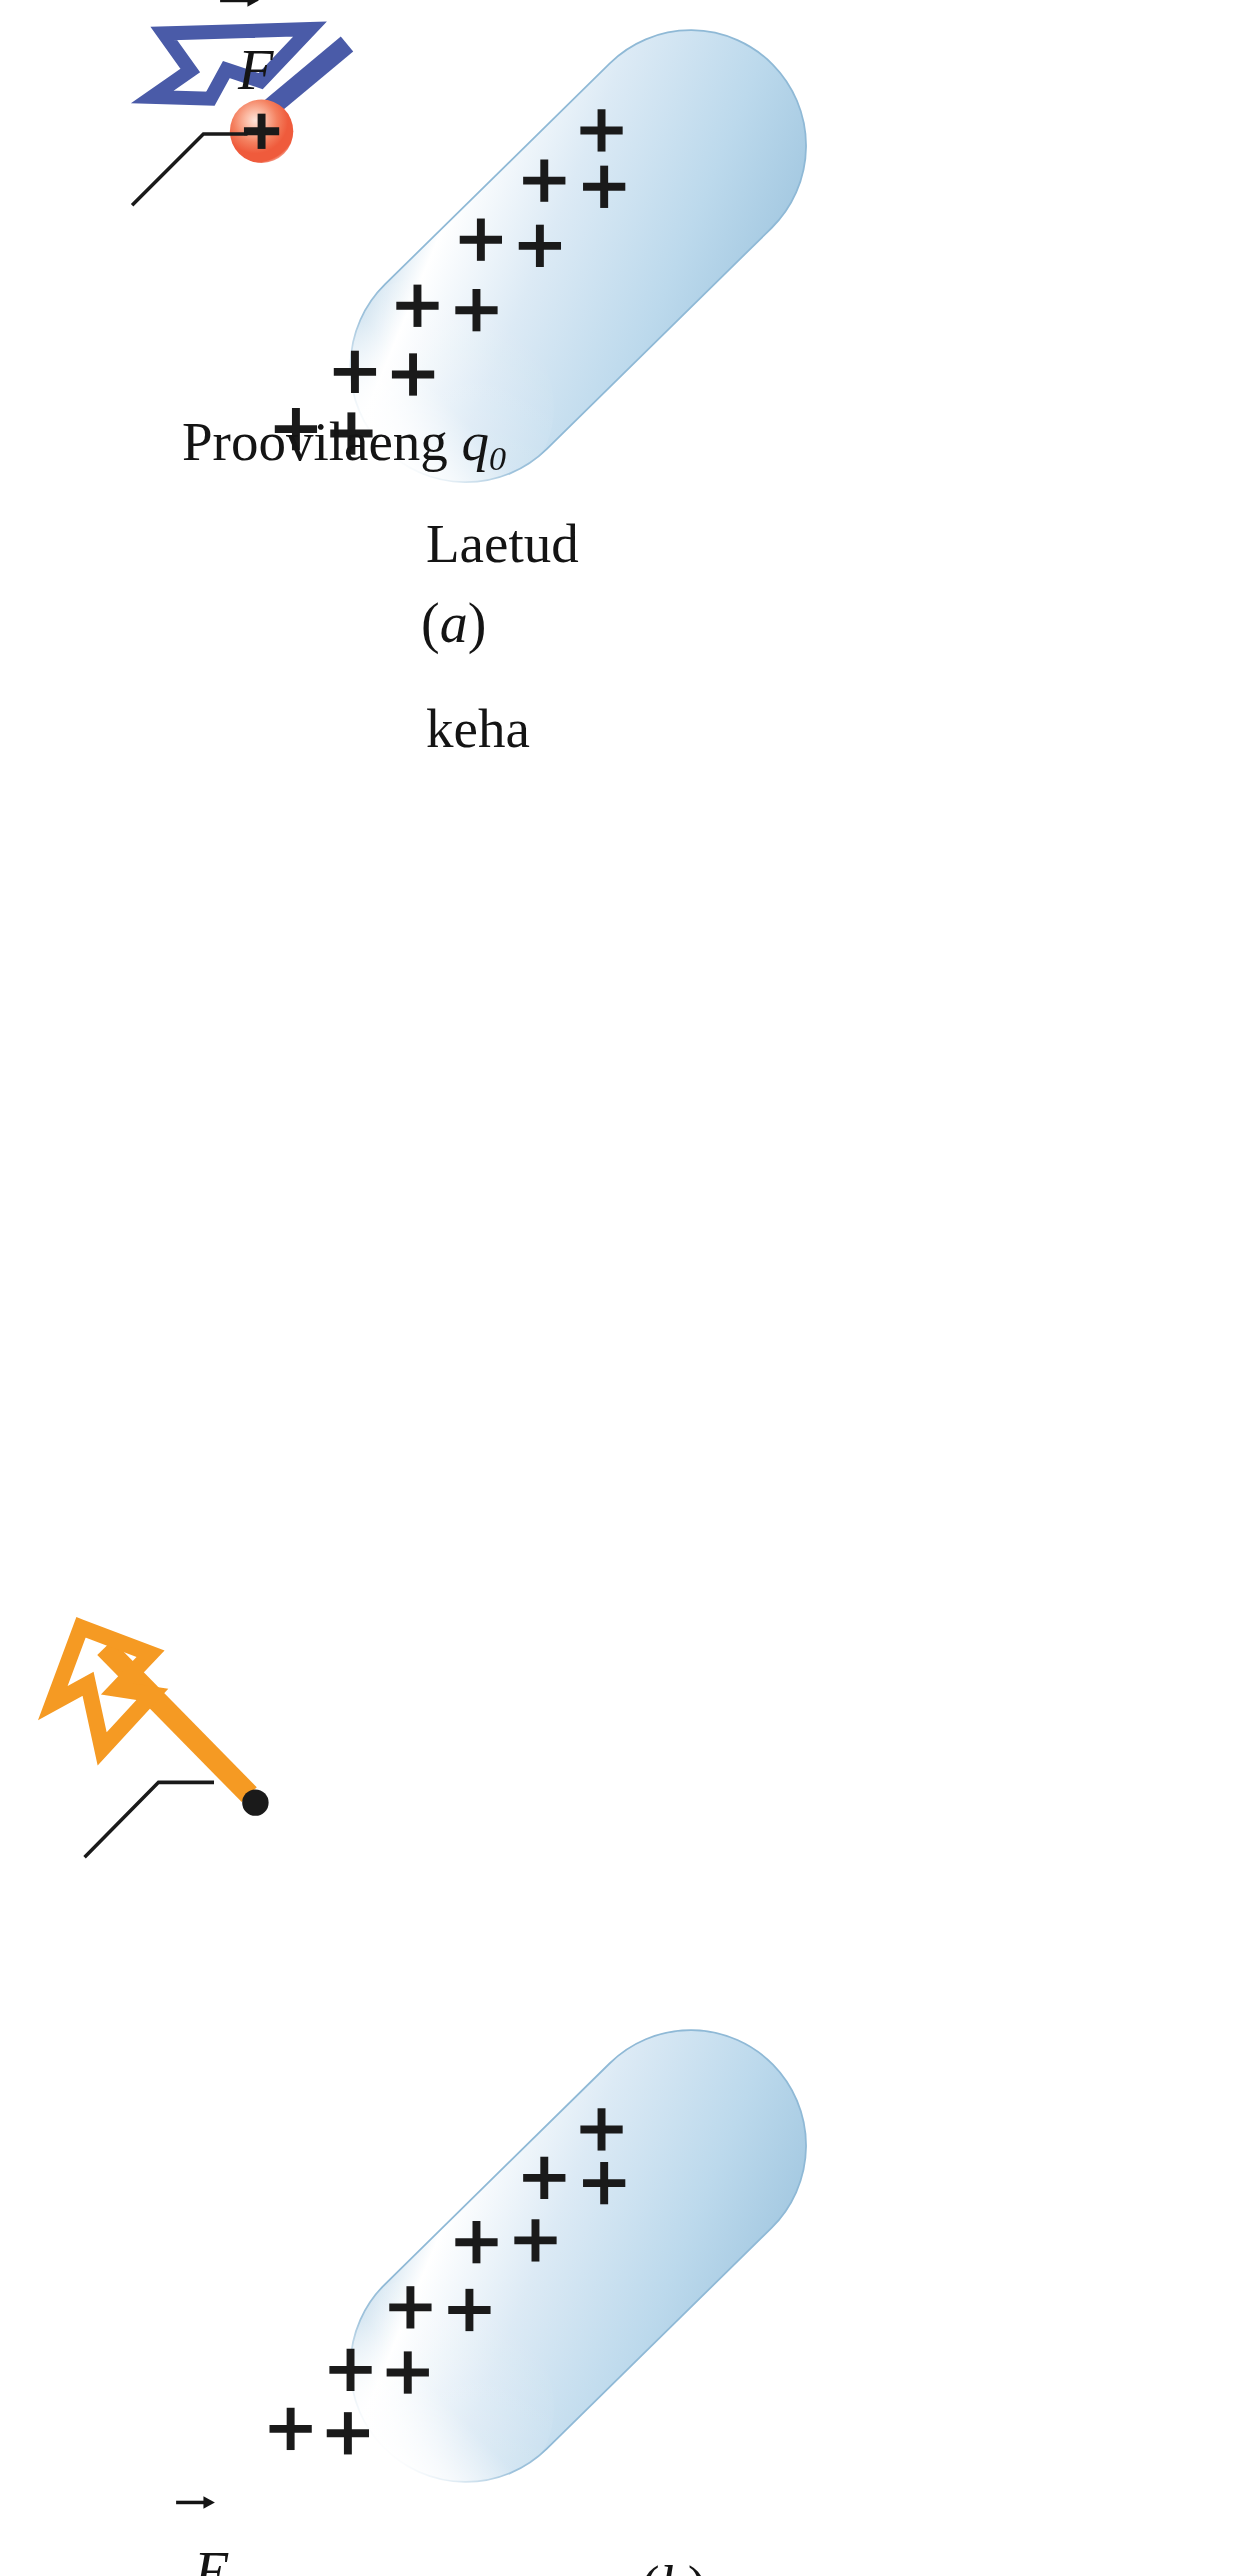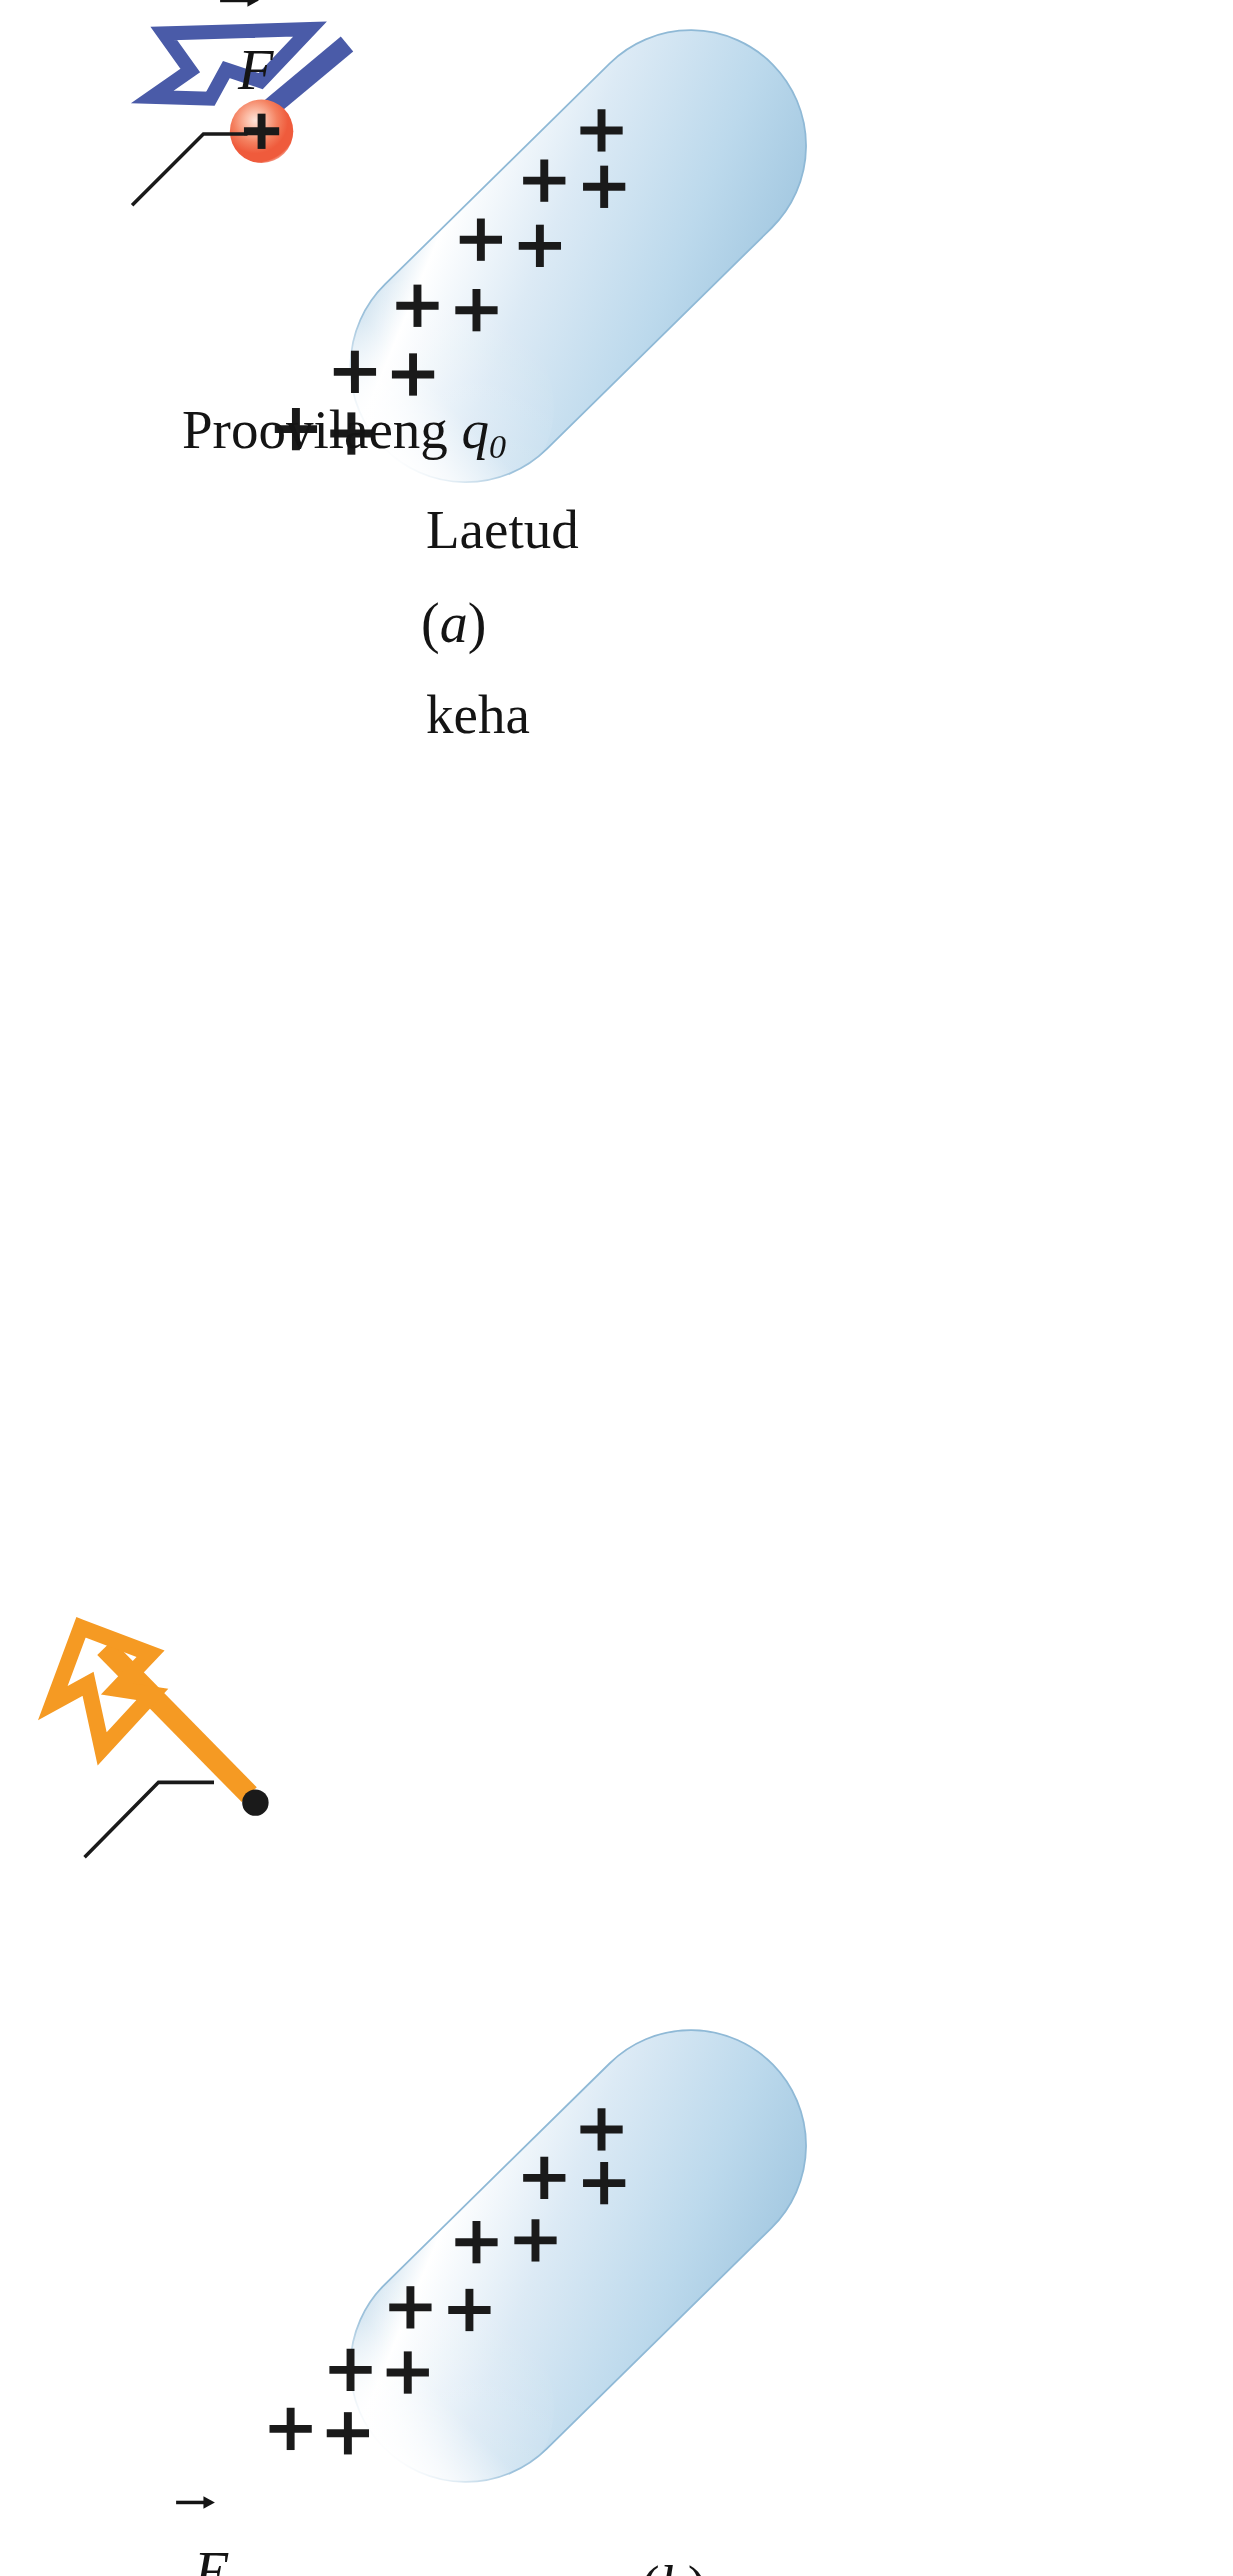--- a/index.html
+++ b/index.html
@@ -183,27 +183,27 @@
     </svg>
 
     <div class="txt vecwrap" style="left:217px; top:7px;">
       <svg class="vecarrow" viewBox="0 0 46 22">
         <line x1="1" y1="13" x2="36" y2="13" stroke="#141414" stroke-width="4"></line>
         <polygon points="45,13 32,6 32,20" fill="#141414"></polygon>
       </svg>
       <span class="veclabel">F</span>
     </div>
 
-    <div class="txt label-block" style="left:72px; top:214px;">
+    <div class="txt label-block" style="left:72px; top:226px;">
       <div>
         <span>Proovilaeng </span><span class="ital">q</span><span class="sub">0</span>
       </div>
     </div>
 
-    <div class="txt label-block" style="left:426px; top:376px;">
+    <div class="txt label-block" style="left:426px; top:390px;">
       <div>Laetud</div>
       <div>keha</div>
     </div>
 
     <div class="txt caption" style="left:337px; top:529px;">
       <span class="paren">(</span><span>a</span><span class="paren">)</span>
     </div>
   </div>
 
   <div class="panel" id="panel-b">

